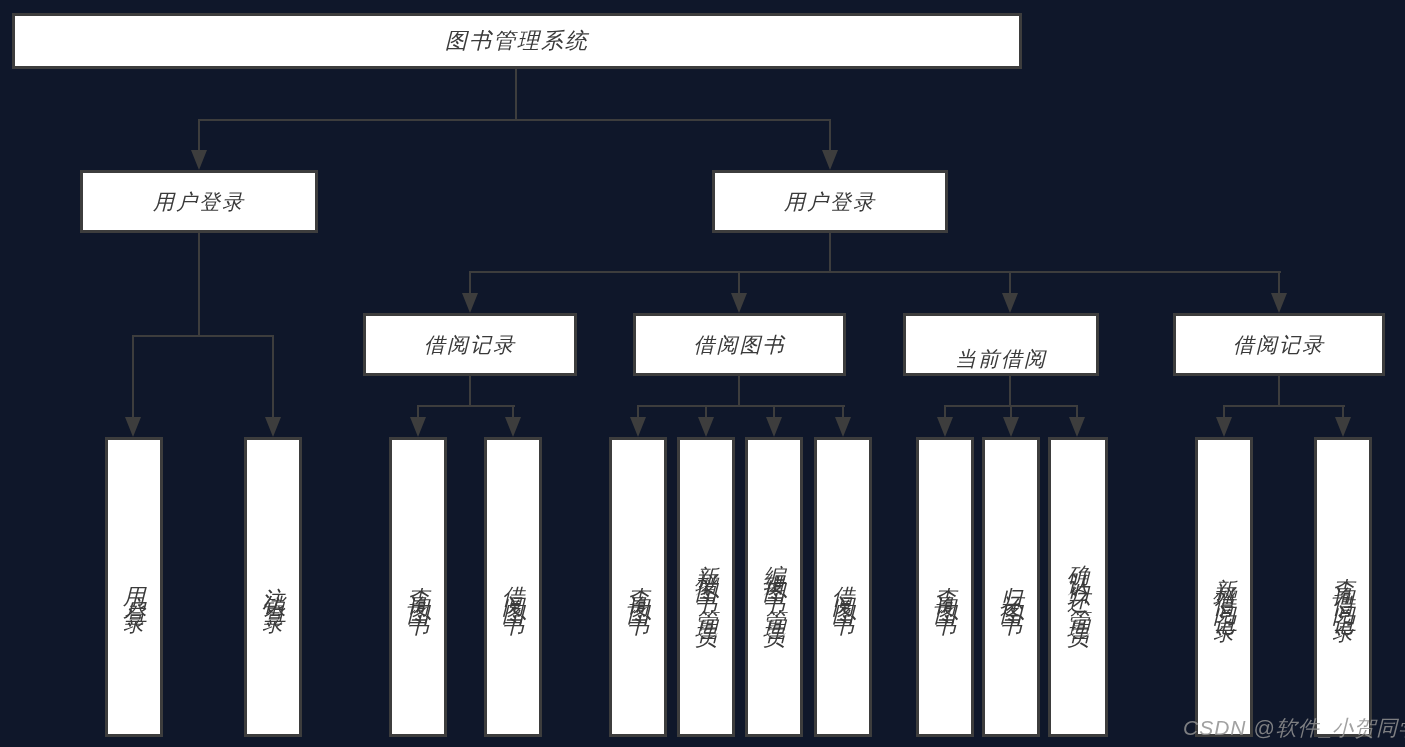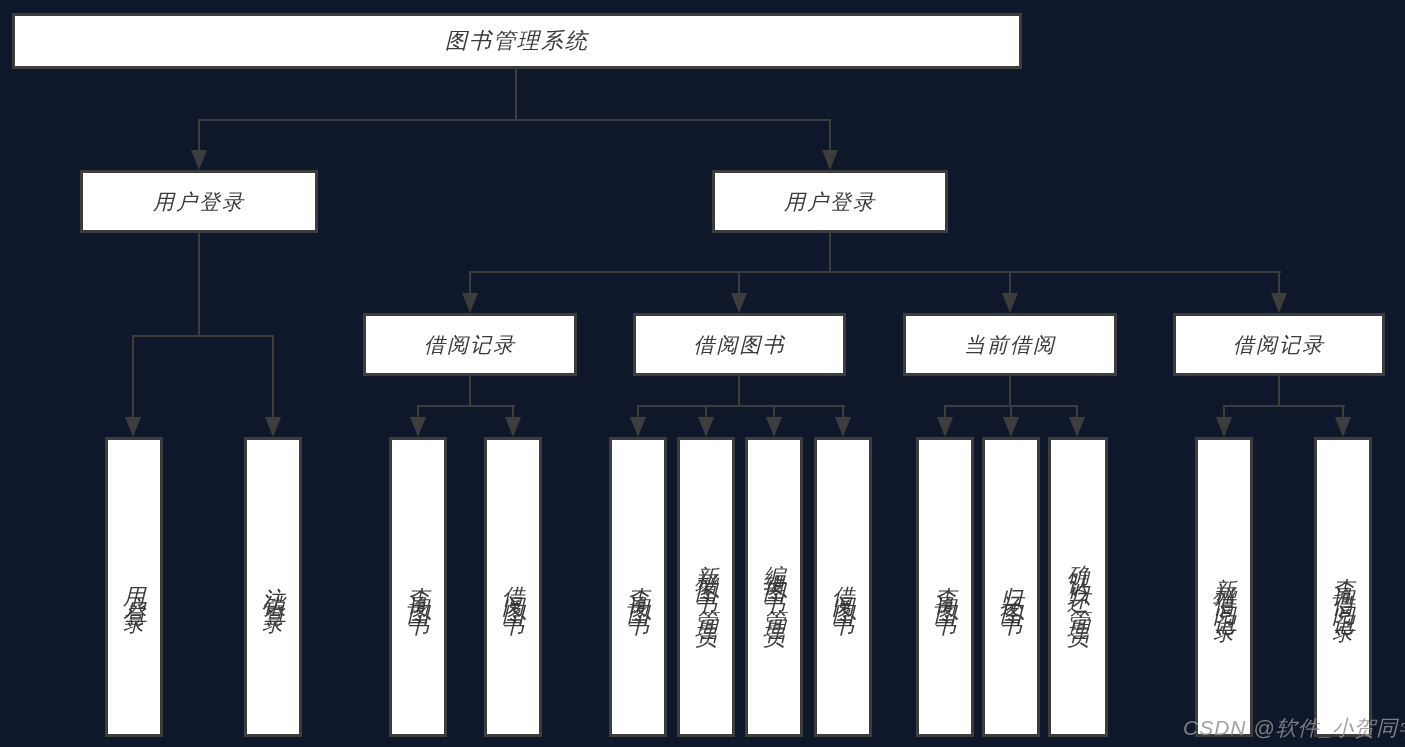--- a/index.html
+++ b/index.html
@@ -112,21 +112,21 @@
   <div class="arrow" style="left:1002px; top:293px;"></div>
   <div class="vline" style="left:1278px; top:271px; height:23px;"></div>
   <div class="arrow" style="left:1271px; top:293px;"></div>
 
   <div class="node" style="left:363px; top:313px; width:214px; height:63px;">
     <span class="hlabel">借阅记录</span>
   </div>
   <div class="node" style="left:633px; top:313px; width:213px; height:63px;">
     <span class="hlabel">借阅图书</span>
   </div>
-  <div class="node" style="left:903px; top:313px; width:214px; height:63px;">
+  <div class="node" style="left:903px; top:313px; width:196px; height:63px;align-items:flex-end;">
     <span class="hlabel">当前借阅</span>
   </div>
   <div class="node" style="left:1173px; top:313px; width:212px; height:63px;">
     <span class="hlabel">借阅记录</span>
   </div>
 
   <div class="vline" style="left:469px; top:376px; height:31px;"></div>
   <div class="hline" style="left:417px; top:405px; width:98px;"></div>
   <div class="vline" style="left:417px; top:405px; height:13px;"></div>
   <div class="arrow" style="left:410px; top:417px;"></div>

